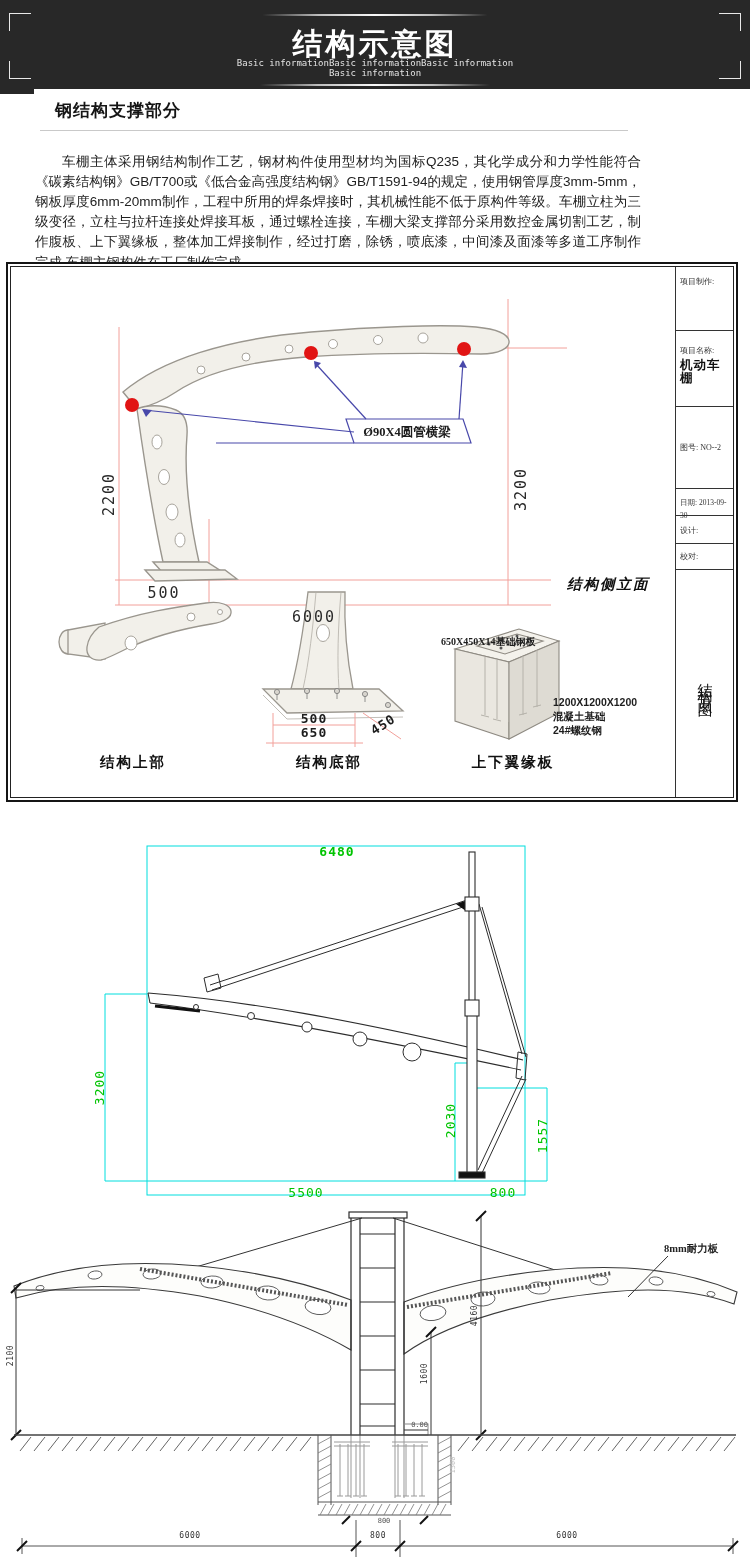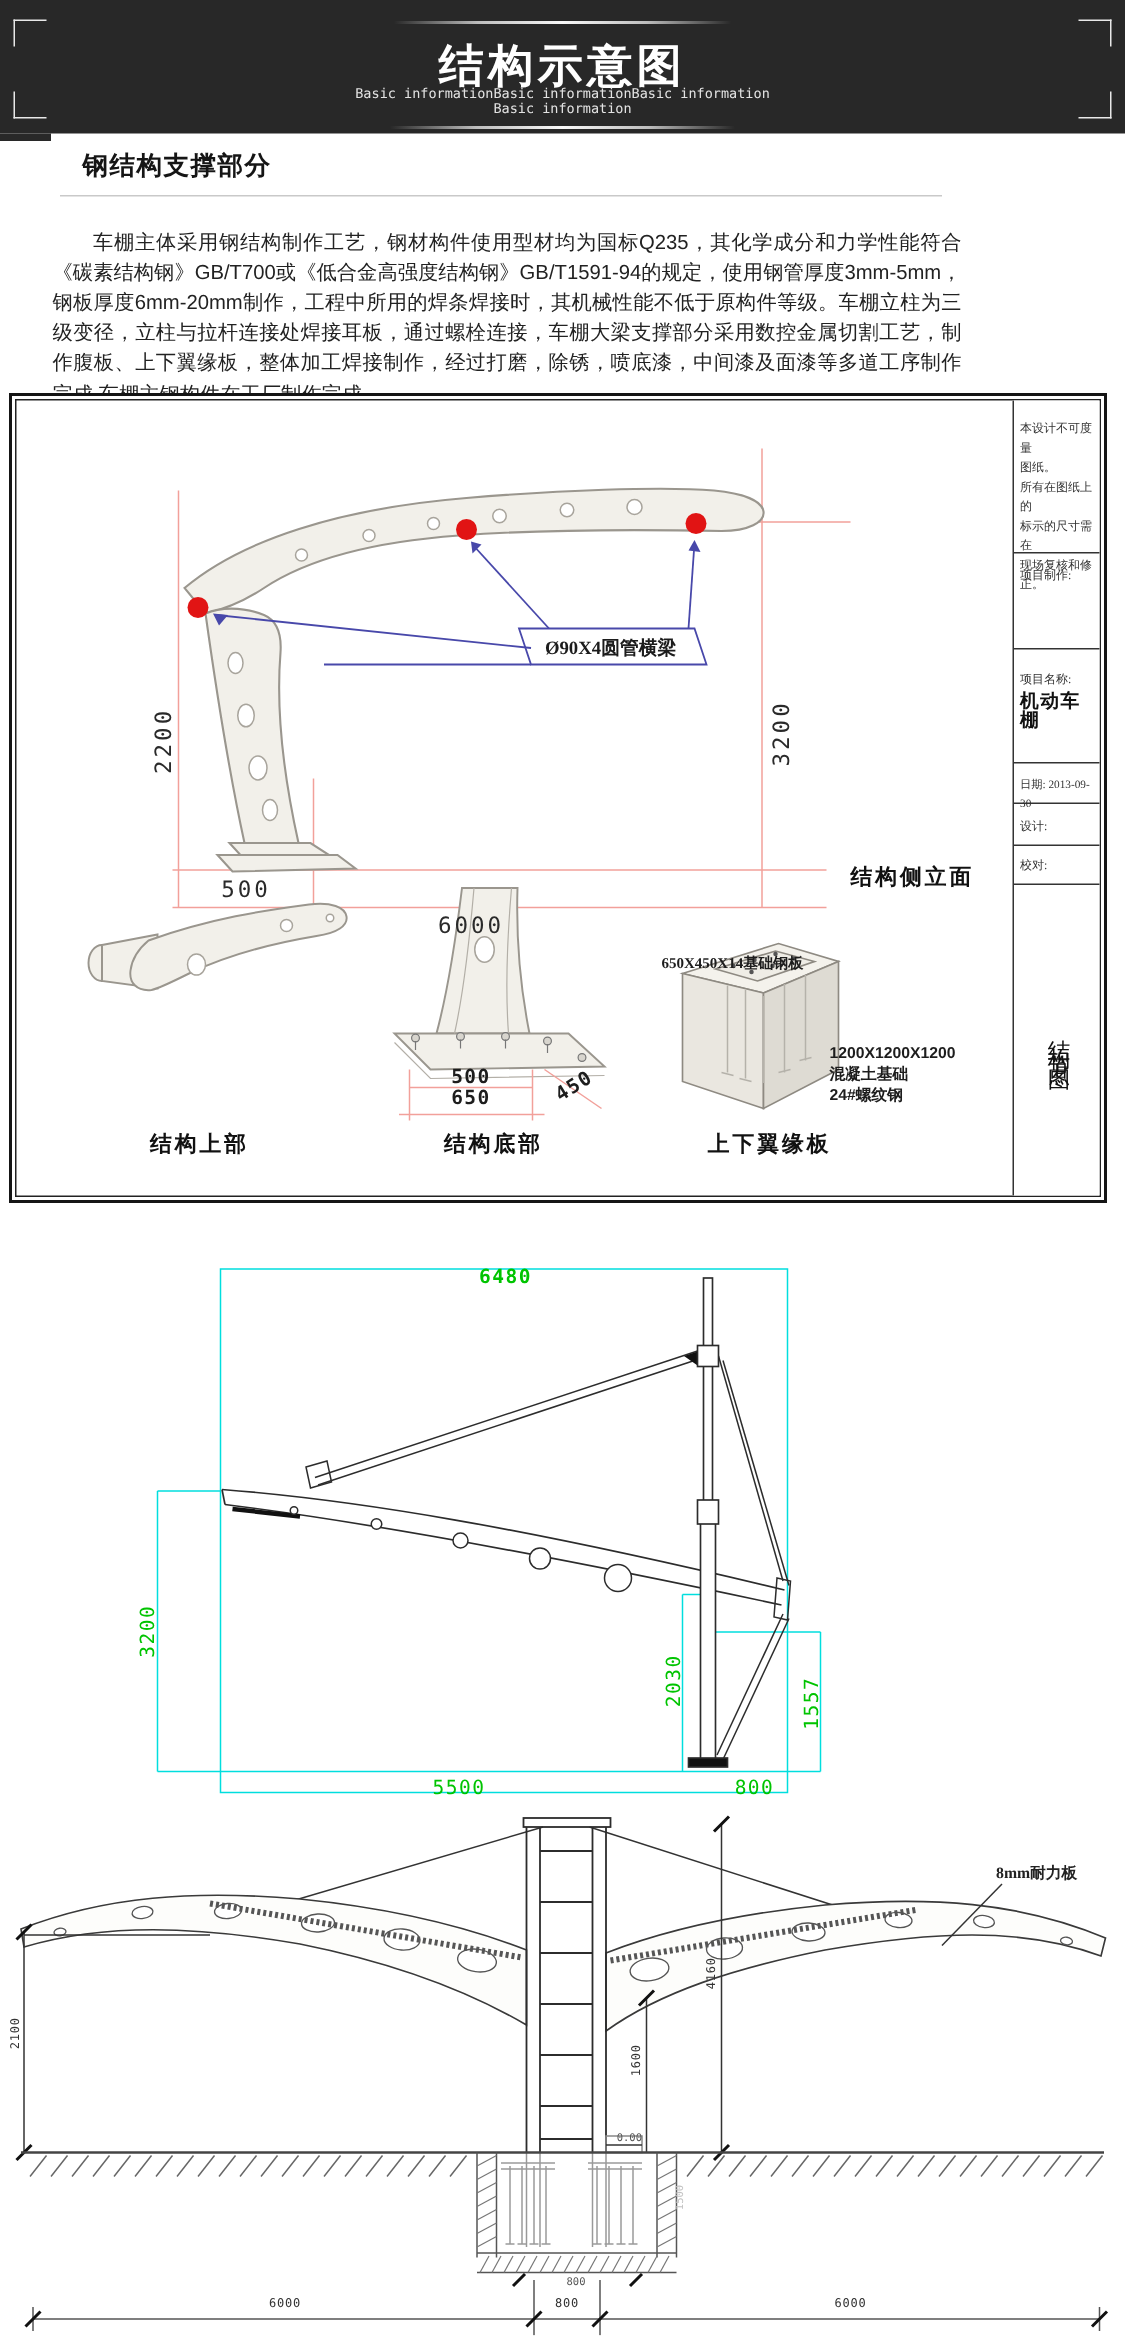--- a/index.html
+++ b/index.html
@@ -208,47 +208,41 @@
         <line x1="508" y1="448" x2="516" y2="446"></line>
             <line x1="522" y1="440" x2="530" y2="438"></line>
       </g>
     </svg>
 
     <div class="ov cad rot" style="left:66px;top:208px;width:64px;">2200</div>
     <div class="ov cad rot" style="left:478px;top:203px;width:64px;">3200</div>
     <div class="ov cad c" style="left:128px;top:317px;width:50px;">500</div>
     <div class="ov cad c" style="left:268px;top:341px;width:70px;">6000</div>
     <div class="ov serifb c" style="left:340px;top:157px;width:112px;font-size:12.5px;color:#1c1c1c;">Ø90X4圆管横梁</div>
-    <div class="ov serifb lbl" style="left:556px;top:308px;">结构侧立面</div>
+    <div class="ov serifb lbl" style="left:556px;top:308px;font-style:italic;">结构侧立面</div>
     <div class="ov serifb lbl c" style="left:80px;top:486px;width:84px;">结构上部</div>
     <div class="ov serifb lbl c" style="left:276px;top:486px;width:84px;">结构底部</div>
     <div class="ov serifb lbl c" style="left:460px;top:486px;width:84px;">上下翼缘板</div>
     <div class="ov cadsm c" style="left:273px;top:444px;width:60px;">500</div>
     <div class="ov cadsm c" style="left:273px;top:458px;width:60px;text-align:center;">650</div>
     <div class="ov cadsm c" style="left:352px;top:450px;width:40px;transform:rotate(-32deg);">450</div>
     <div class="ov" style="left:430px;top:368px;width:132px;font-size:10px;font-weight:bold;font-family:Liberation Serif, serif;">650X450X14基础钢板</div>
     <div class="ov" style="left:542px;top:428px;width:110px;font-size:10.5px;font-weight:bold;line-height:14px;">
       <div>1200X1200X1200</div>
       <div>混凝土基础</div>
       <div>24#螺纹钢</div>
     </div>
 
     <div class="tb">
-      <div class="t-notes">
-        <div>本设计不可度量</div>
-            <div>图纸。</div>
-        <div>所有在图纸上的</div>
-            <div>标示的尺寸需在</div>
-            <div>现场复核和修正。</div>
-      </div>
       <div class="t-maker">项目制作:</div>
       <div class="t-name">
         <span>项目名称:</span>
         <span class="big">机动车棚</span>
       </div>
+      <div class="t-no">图号: NO--2</div>
       <div class="t-date">日期: 2013-09-30</div>
       <div class="t-design">设计:</div>
       <div class="t-check">校对:</div>
       <div class="t-sheet">
         <span>结构节点图</span>
       </div>
     </div>
    </div>
   </div>
 

